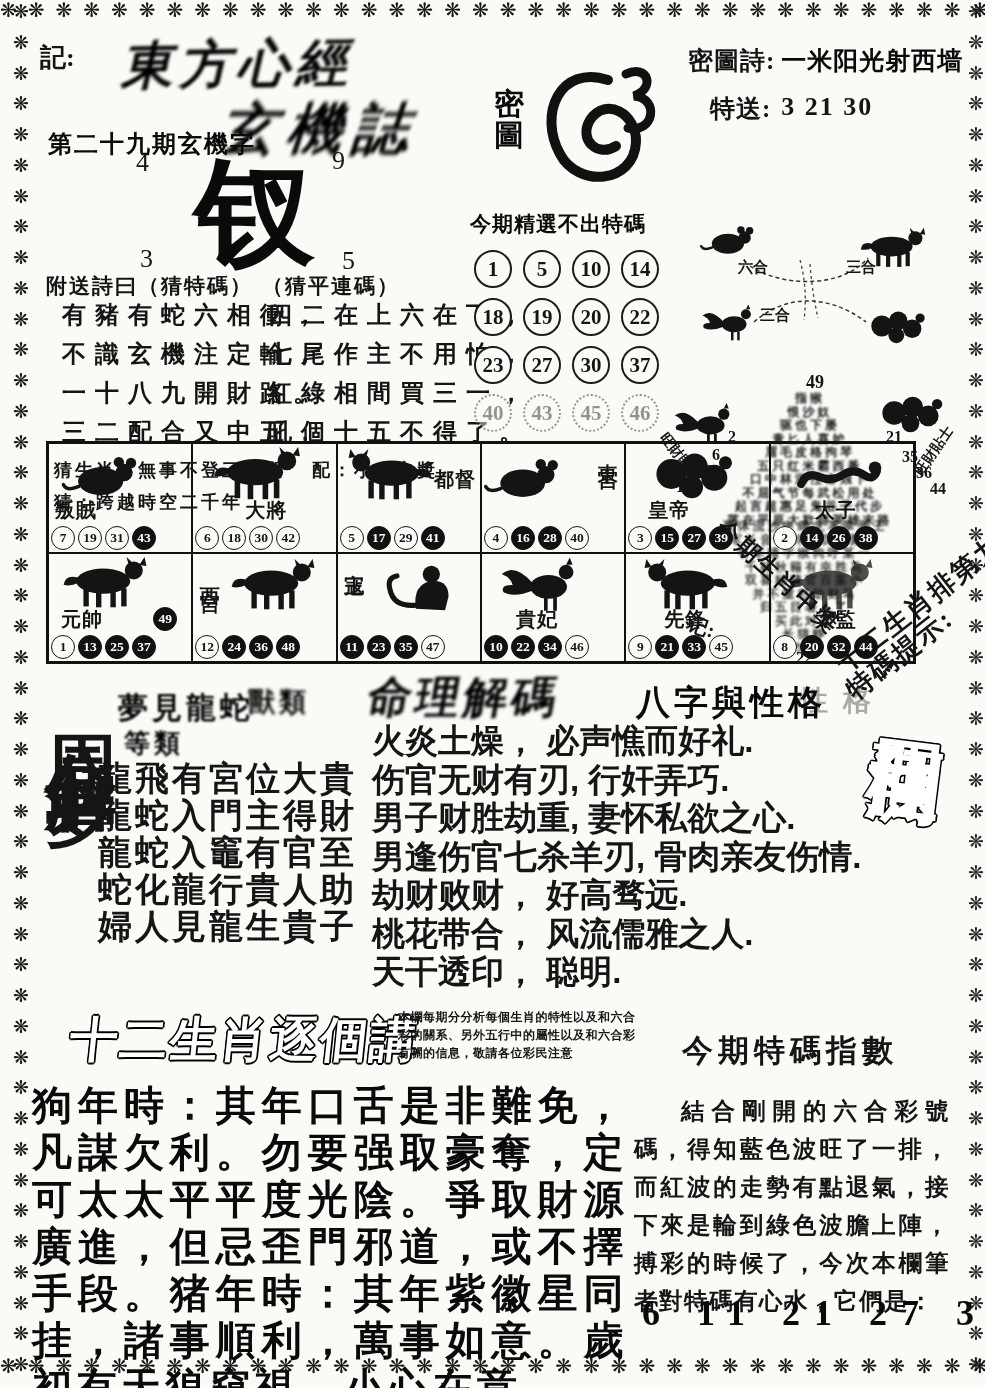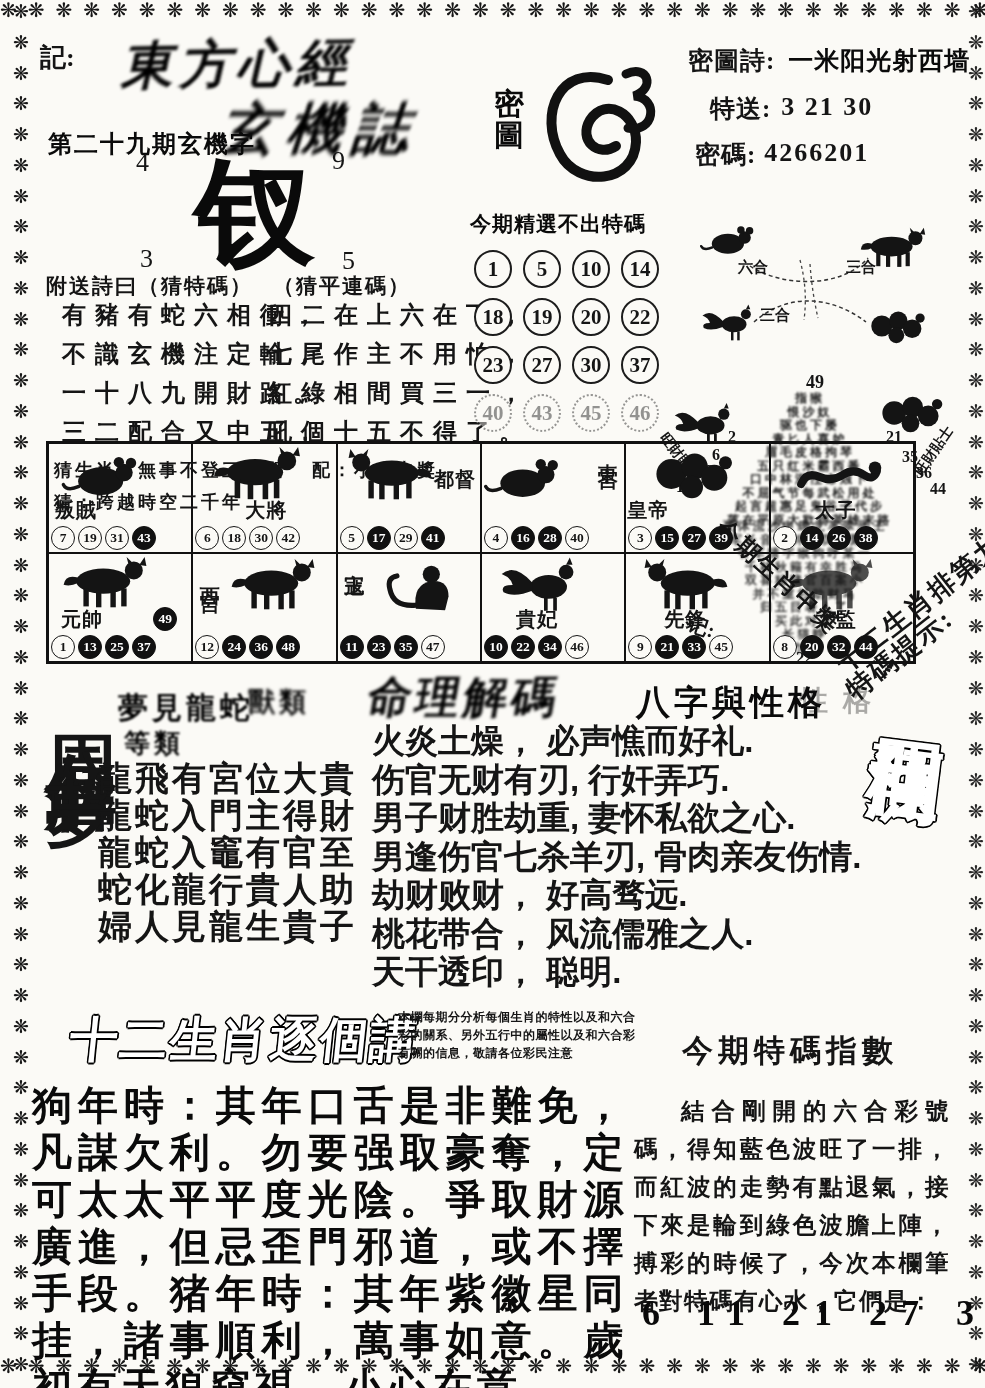--- a/index.html
+++ b/index.html
@@ -138,35 +138,31 @@
   <div class="abs bigchar blur1" style="left:195px;top:155px;">钗</div>
   <div class="abs cornum" style="left:140px;top:244px;">3</div>
   <div class="abs cornum" style="left:342px;top:246px;">5</div>
 
   <div class="abs mi-vert blur1" style="left:488px;top:62px;">密圖</div>
   <svg class="linework" style="left:530px;top:62px;" width="140" height="150" viewBox="0 0 140 150">
     <path d="M78 18 C 30 2, 8 52, 30 92 C 48 126, 104 122, 106 80 C 107 52, 76 34, 60 58 C 48 78, 68 96, 86 84" fill="none" stroke="#111" stroke-width="10" stroke-linecap="round"></path>
     <path d="M96 12 C 118 2, 126 26, 104 34 C 130 36, 124 72, 98 66" fill="none" stroke="#111" stroke-width="9" stroke-linecap="round"></path>
   </svg>
 
-  <div class="abs" style="left:688px;top:44px;display:flex;gap:13px;">
+  <div class="abs" style="left:688px;top:44px;display:flex;gap:6px;">
     <span class="hdr-line">密圖詩:</span>
     <span class="hdr-line blur1" style="font-weight:900;">一米阳光射西墙</span>
   </div>
   <div class="abs" style="left:710px;top:92px;display:flex;gap:10px;">
     <span class="hdr-line">特送:</span>
     <span class="hdr-num">3    21   30</span>
   </div>
-  <div class="abs" style="left:695px;top:138px;display:flex;gap:8px;">
-    <span class="hdr-line">密碼:</span>
-    <span class="hdr-num">4266201</span>
-  </div>
 
   <div class="abs ptitle" style="left:46px;top:272px;">附送詩曰（猜特碼）</div>
-  <div class="abs ptitle" style="left:262px;top:272px;margin-left:11px;">（猜平連碼）</div>
+  <div class="abs ptitle" style="left:262px;top:272px;">（猜平連碼）</div>
   <div class="abs" style="left:62px;top:296px;">
     <div class="pline">有豬有蛇六相衝，</div>
     <div class="pline">不識玄機注定輸，</div>
     <div class="pline">一十八九開財路。</div>
     <div class="pline">三二配合又中五，</div>
   </div>
   <div class="abs pextra" style="left:54px;top:454px;">猜生肖：無事不登三寶殿</div>
   <div class="abs pextra" style="left:54px;top:486px;">猜：跨越時空二千年</div>
   <div class="abs" style="left:268px;top:296px;">
     <div class="pline">四二在上六在下，</div>
@@ -321,21 +317,21 @@
         <span class="znum">4</span>
         <span class="znum filled">16</span>
         <span class="znum filled">28</span>
         <span class="znum">40</span>
       </div>
     </div>
     <div class="zcell">
       <svg class="beast" style="left:14px;top:2px;width:100px;height:56px;">
           <use href="#sym-dragon"></use>
         </svg>
-      <div class="zttl" style="left:1px;bottom:28px;">皇帝</div>
+      <div class="zttl" style="left:22px;bottom:28px;">皇帝</div>
       <div class="znums">
         <span class="znum">3</span>
         <span class="znum filled">15</span>
         <span class="znum filled">27</span>
         <span class="znum filled">39</span>
       </div>
     </div>
     <div class="zcell">
       <svg class="beast" style="left:18px;top:4px;width:100px;height:54px;">
           <use href="#sym-snake"></use>

